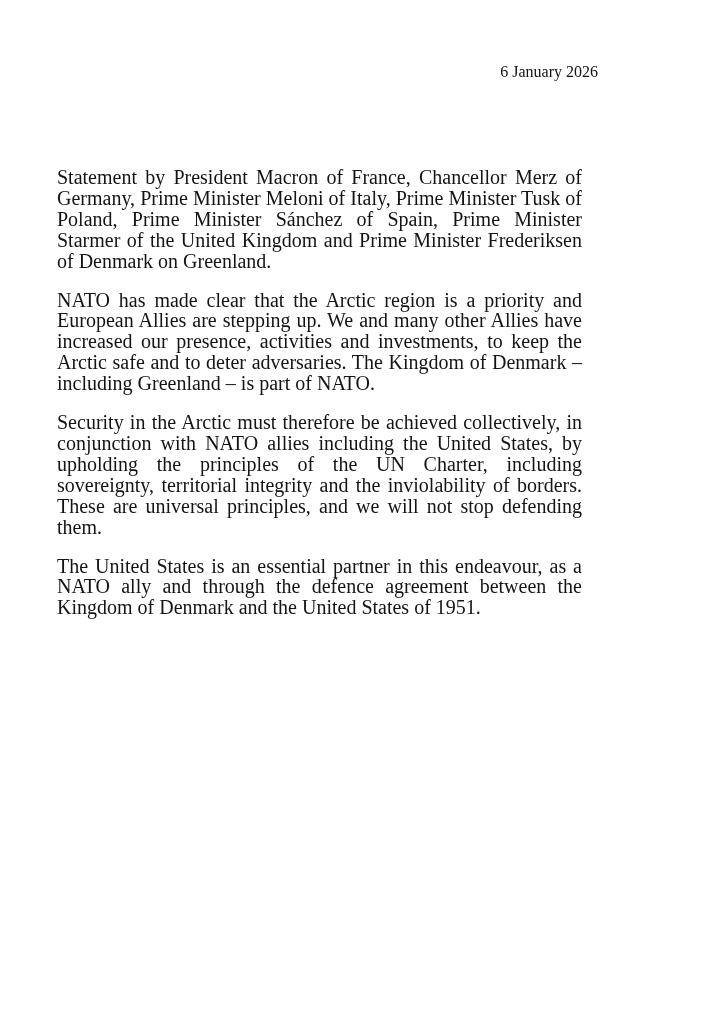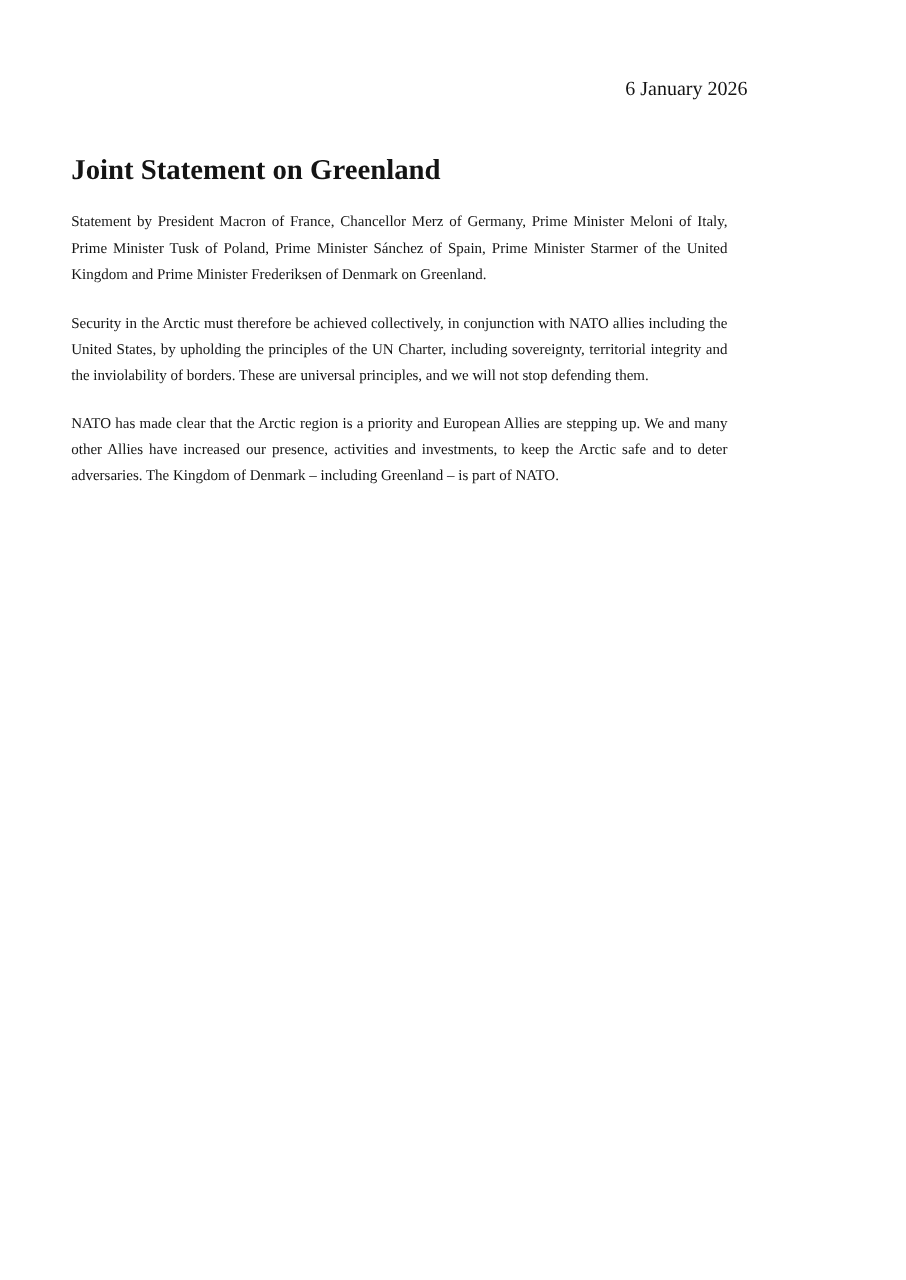--- a/index.html
+++ b/index.html
@@ -37,34 +37,34 @@
     margin: 0;
   }
   .doc-body {
     position: absolute;
     top: 167px;
     left: 57px;
     right: 64px;
   }
   .doc-body p {
     margin: 0 16px 18px 0;
-    font-size: 12px;
+    font-size: 20px;
     line-height: 20.9px;
     text-align: justify;
     text-justify: inter-word;
   }
 </style>
 </head>
 <body>
 
 <div class="page">
 
   <div class="date-line">6 January 2026</div>
 
-  <h1 class="doc-title">Joint Statement on Greenland</h1>
 
   <div class="doc-body">
     <p>Statement by President Macron of France, Chancellor Merz of Germany, Prime Minister Meloni of Italy, Prime Minister Tusk of Poland, Prime Minister Sánchez of Spain, Prime Minister Starmer of the United Kingdom and Prime Minister Frederiksen of Denmark on Greenland.</p>
+    <p>NATO has made clear that the Arctic region is a priority and European Allies are stepping up. We and many other Allies have increased our presence, activities and investments, to keep the Arctic safe and to deter adversaries. The Kingdom of Denmark – including Greenland – is part of NATO.</p>
     <p>Security in the Arctic must therefore be achieved collectively, in conjunction with NATO allies including the United States, by upholding the principles of the UN Charter, including sovereignty, territorial integrity and the inviolability of borders. These are universal principles, and we will not stop defending them.</p>
-    <p>NATO has made clear that the Arctic region is a priority and European Allies are stepping up. We and many other Allies have increased our presence, activities and investments, to keep the Arctic safe and to deter adversaries. The Kingdom of Denmark – including Greenland – is part of NATO.</p>
+    <p>The United States is an essential partner in this endeavour, as a NATO ally and through the defence agreement between the Kingdom of Denmark and the United States of 1951.</p>
   </div>
 
 </div>
 
 </body></html>

